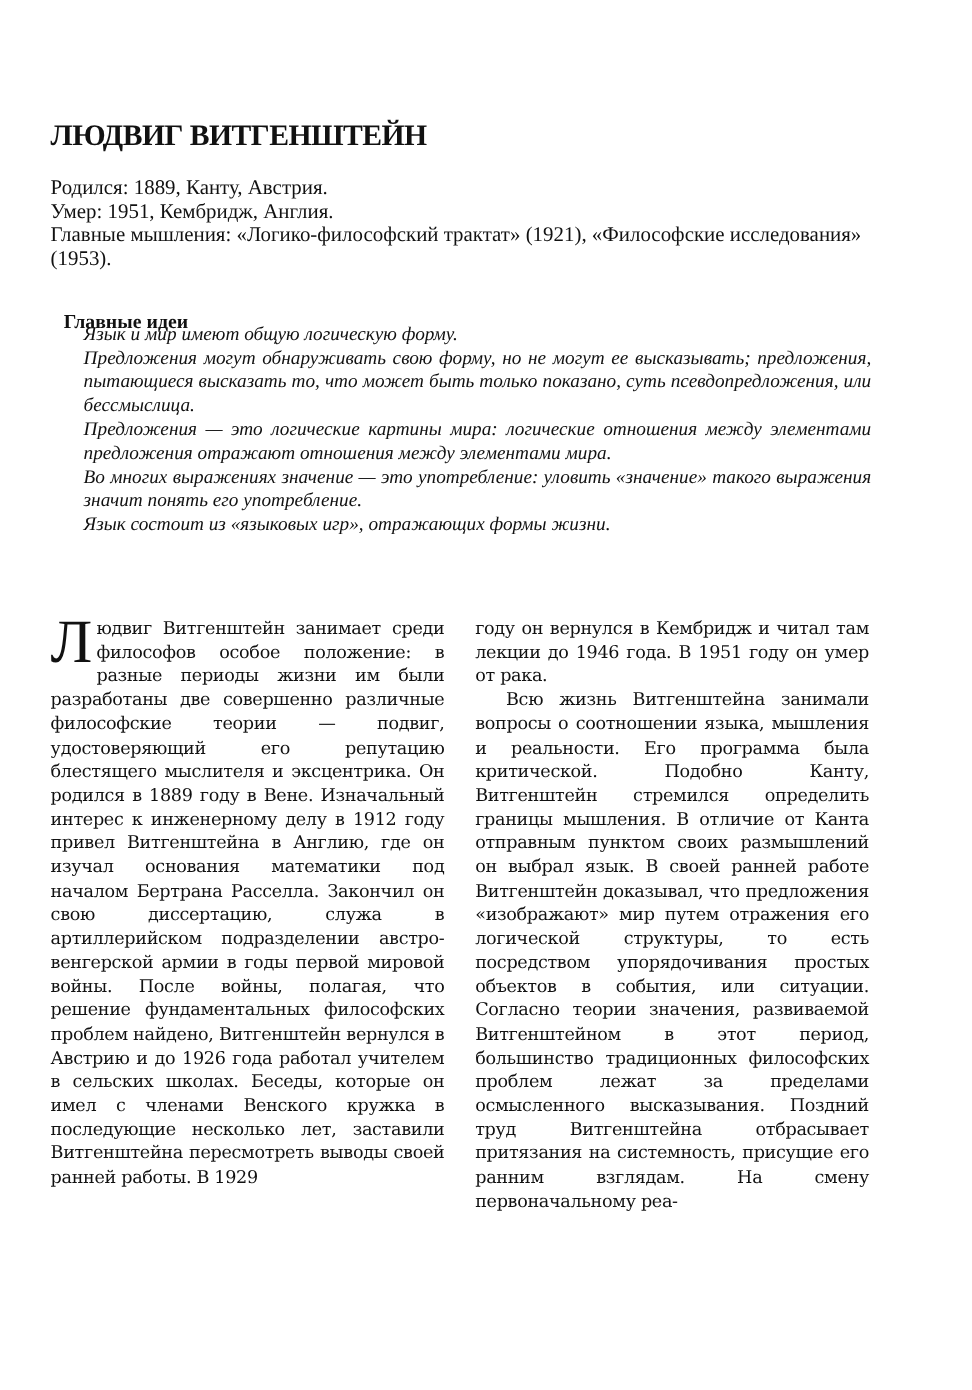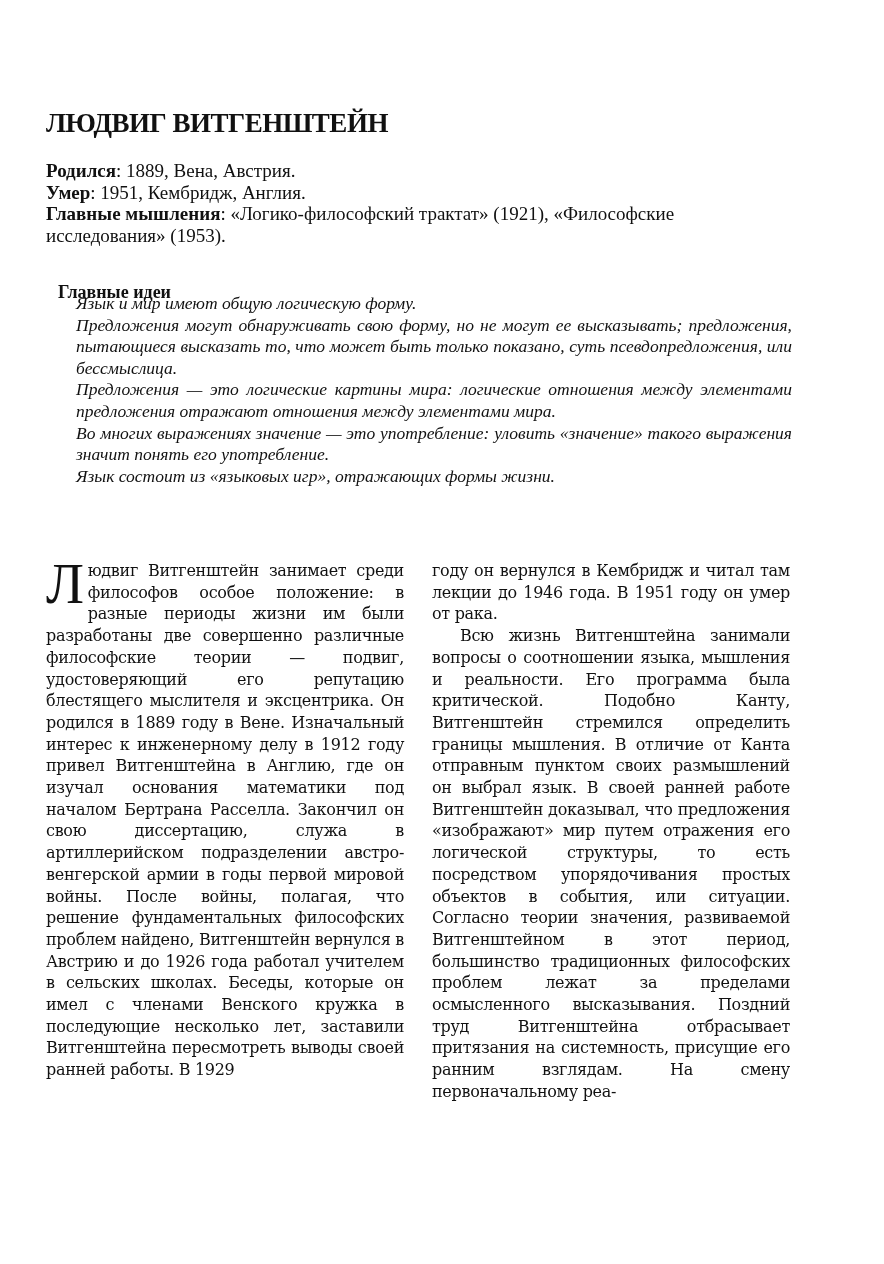--- a/index.html
+++ b/index.html
@@ -6,21 +6,21 @@
   body { width: 884px; height: 1264px; position: relative; overflow: hidden; color: #111; }
   .page { position: absolute; left: 0; top: 0; width: 792px; height: 1264px; }
   .title {
     position: absolute; left: 46px; top: 108px;
     font-family: "Liberation Serif", serif; font-weight: bold;
     font-size: 27px; letter-spacing: -0.5px; margin: 0; line-height: 30px;
   }
   .meta { position: absolute; left: 46px; top: 160px; width: 750px;
     font-family: "Liberation Serif", serif; font-size: 19px; line-height: 21.5px; }
   .meta p { margin: 0; }
-  .meta b { font-weight: bold; }
+  .meta b { font-weight: normal; }
   .ideas-head { position: absolute; left: 46px; top: 270px;
     font-family: "Liberation Serif", serif; font-weight: bold; font-size: 18px; margin: 12px; }
   .ideas { position: absolute; left: 76px; top: 293px; width: 716px;
     font-family: "Liberation Serif", serif; font-style: italic; font-size: 17.5px; line-height: 21.6px; }
   .ideas p { margin: 0; text-align: justify; text-align-last: left; }
   .col { position: absolute; top: 560px; width: 358px;
     font-family: "DejaVu Serif", serif; font-size: 16px; line-height: 21.7px;
     text-align: justify; letter-spacing: -0.3px; }
   .col p { margin: 0; }
   .col-left { left: 46px; }
@@ -29,21 +29,21 @@
   .dropcap { float: left; font-family: "Liberation Serif", serif; font-size: 56px;
     line-height: 44px; margin: 2px 4px 0 0; font-weight: normal; }
 </style>
 </head>
 <body>
 
 <div class="page">
   <h1 class="title">ЛЮДВИГ ВИТГЕНШТЕЙН</h1>
 
   <div class="meta">
-    <p><b>Родился</b><span>: 1889, Вена, Австрия.</span></p>
+    <p><b>Родился</b><span>: 1889, Канту, Австрия.</span></p>
     <p><b>Умер</b><span>: 1951, Кембридж, Англия.</span></p>
     <p><b>Главные мышления</b><span>: «Логико-философский трактат» (1921), «Философские исследования» (1953).</span></p>
   </div>
 
   <h2 class="ideas-head">Главные идеи</h2>
   <div class="ideas">
     <p>Язык и мир имеют общую логическую форму.</p>
     <p>Предложения могут обнаруживать свою форму, но не могут ее высказывать; предложения, пытающиеся высказать то, что может быть только показано, суть псевдопредложения, или бессмыслица.</p>
     <p>Предложения — это логические картины мира: логические отношения между элементами предложения отражают отношения между элементами мира.</p>
     <p>Во многих выражениях значение — это употребление: уловить «значение» такого выражения значит понять его употребление.</p>

